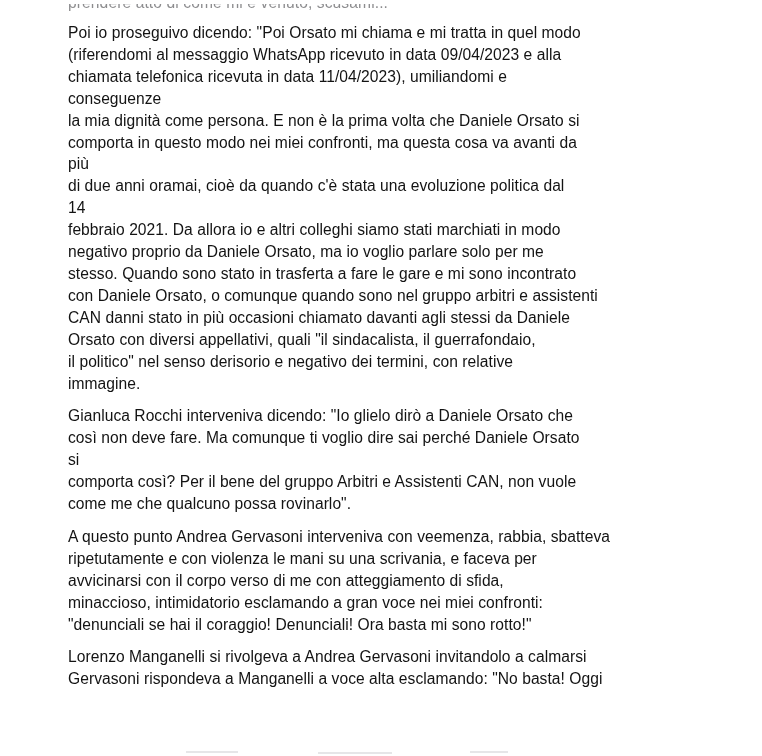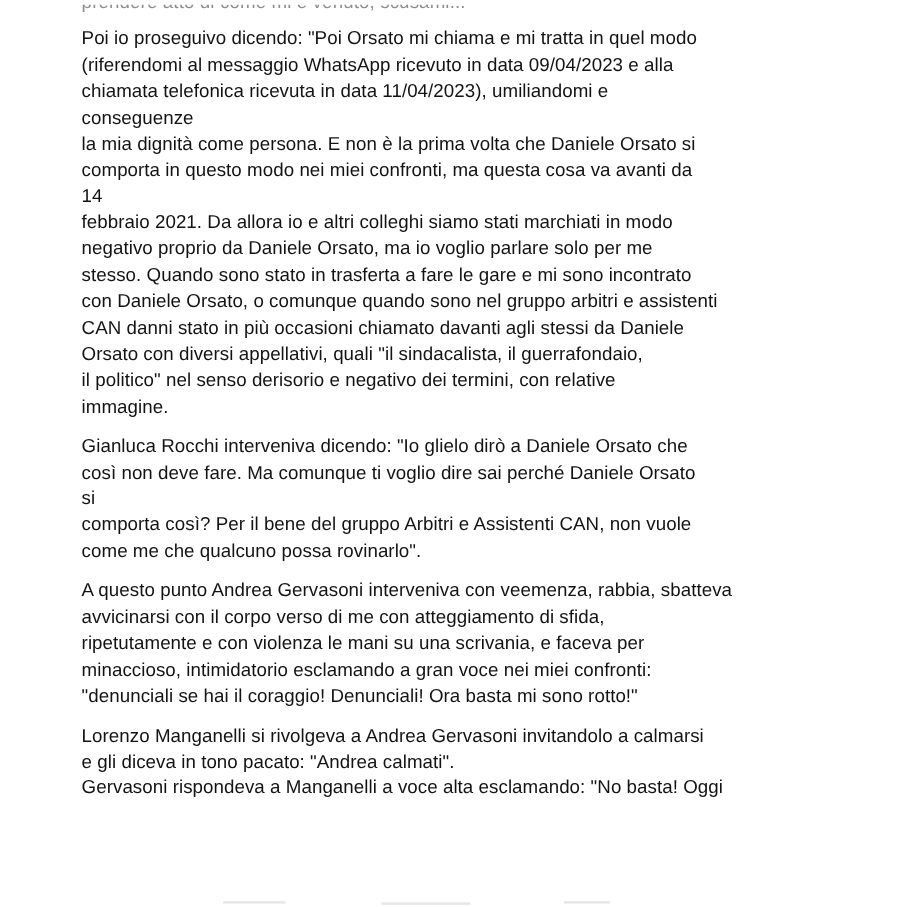--- a/index.html
+++ b/index.html
@@ -86,47 +86,48 @@
     </div>
 
     <div id="paragraphs" style="padding-top:18px;">
         <div class="para">
           <span class="line">Poi io proseguivo dicendo: "Poi Orsato mi chiama e mi tratta in quel modo</span>
           <span class="line">(riferendomi al messaggio WhatsApp ricevuto in data 09/04/2023 e alla</span>
           <span class="line">chiamata telefonica ricevuta in data 11/04/2023), umiliandomi e</span>
           <span class="line">conseguenze</span>
           <span class="line">la mia dignità come persona. E non è la prima volta che Daniele Orsato si</span>
           <span class="line">comporta in questo modo nei miei confronti, ma questa cosa va avanti da</span>
+          <span class="line">più</span>
+          <span class="line">di due anni oramai, cioè da quando c'è stata una evoluzione politica dal</span>
           <span class="line">14</span>
           <span class="line">febbraio 2021. Da allora io e altri colleghi siamo stati marchiati in modo</span>
           <span class="line">negativo proprio da Daniele Orsato, ma io voglio parlare solo per me</span>
           <span class="line">stesso. Quando sono stato in trasferta a fare le gare e mi sono incontrato</span>
           <span class="line">con Daniele Orsato, o comunque quando sono nel gruppo arbitri e assistenti</span>
           <span class="line">CAN danni stato in più occasioni chiamato davanti agli stessi da Daniele</span>
           <span class="line">Orsato con diversi appellativi, quali "il sindacalista, il guerrafondaio,</span>
           <span class="line">il politico" nel senso derisorio e negativo dei termini, con relative</span>
           <span class="line">immagine.</span>
         </div>
         <div class="para">
           <span class="line">Gianluca Rocchi interveniva dicendo: "Io glielo dirò a Daniele Orsato che</span>
           <span class="line">così non deve fare. Ma comunque ti voglio dire sai perché Daniele Orsato</span>
           <span class="line">si</span>
           <span class="line">comporta così? Per il bene del gruppo Arbitri e Assistenti CAN, non vuole</span>
           <span class="line">come me che qualcuno possa rovinarlo".</span>
         </div>
         <div class="para">
           <span class="line">A questo punto Andrea Gervasoni interveniva con veemenza, rabbia, sbatteva</span>
+          <span class="line">ripetutamente e con violenza le mani su una scrivania, e faceva per</span>
           <span class="line">avvicinarsi con il corpo verso di me con atteggiamento di sfida,</span>
-          <span class="line">ripetutamente e con violenza le mani su una scrivania, e faceva per</span>
           <span class="line">minaccioso, intimidatorio esclamando a gran voce nei miei confronti:</span>
           <span class="line">"denunciali se hai il coraggio! Denunciali! Ora basta mi sono rotto!"</span>
         </div>
         <div class="para">
           <span class="line">Lorenzo Manganelli si rivolgeva a Andrea Gervasoni invitandolo a calmarsi</span>
-          <span class="line">e gli diceva in tono pacato: "Andrea calmati".</span>
           <span class="line">Gervasoni rispondeva a Manganelli a voce alta esclamando: "No basta! Oggi</span>
         </div>
       </div>
 
   </div>
 
   <div class="scan-speck" style="left:186px;top:751px;width:52px;height:2px;"></div>
   <div class="scan-speck" style="left:318px;top:752px;width:74px;height:2px;"></div>
   <div class="scan-speck" style="left:470px;top:751px;width:38px;height:2px;"></div>
 

